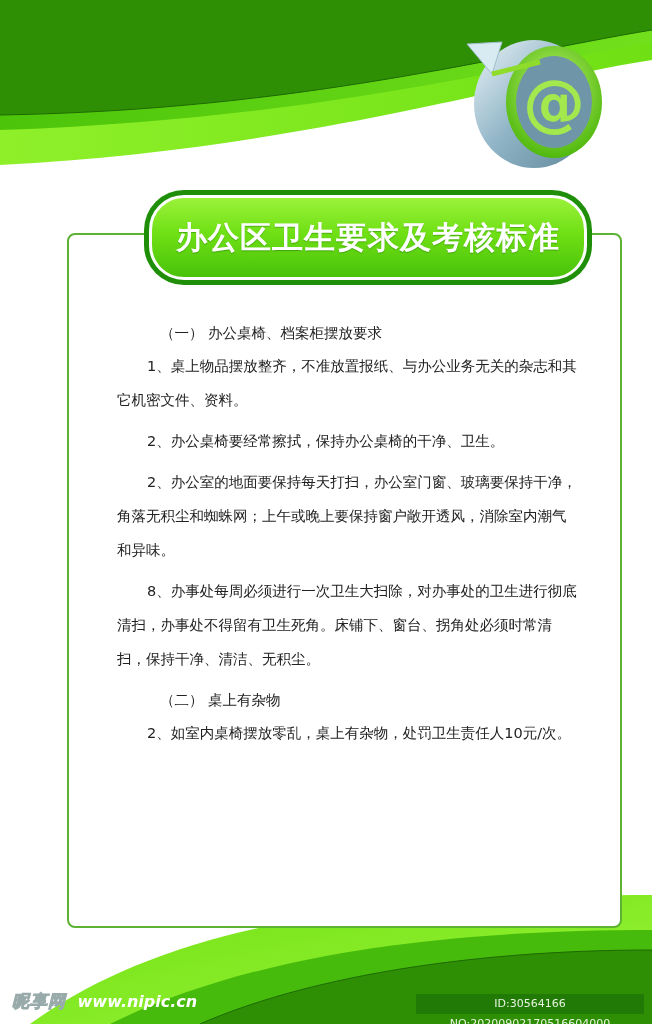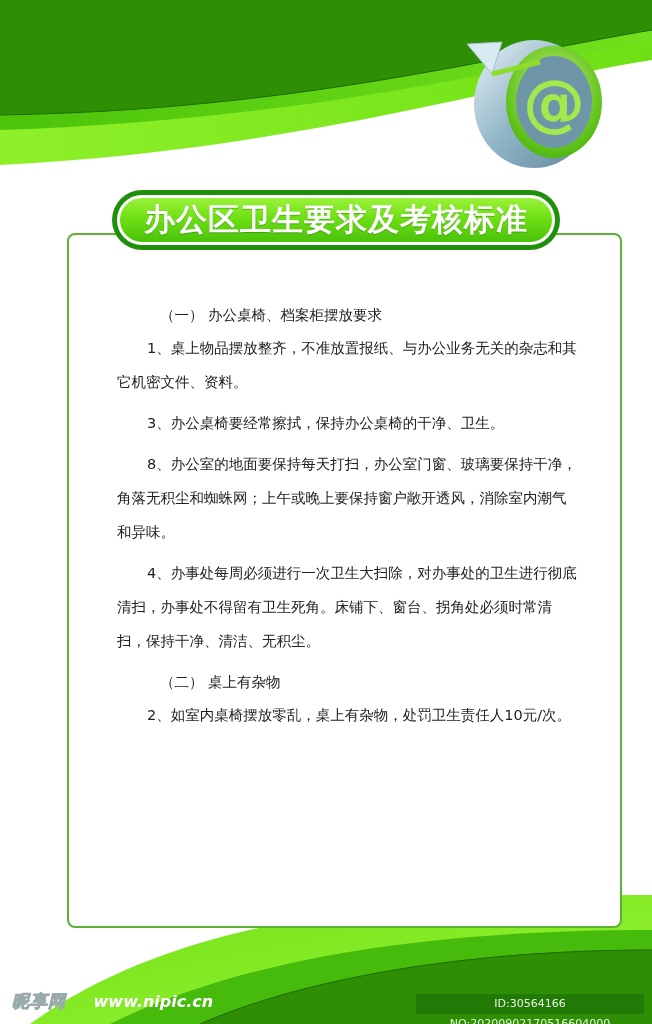--- a/index.html
+++ b/index.html
@@ -1,29 +1,29 @@
 <!DOCTYPE html>
 <html><head>
 <meta charset="utf-8">
 <style>
   html,body{margin:0;padding:0;}
   body{width:652px;height:1024px;position:relative;overflow:hidden;background:#ffffff;font-family:"DejaVu Sans","Liberation Sans",sans-serif;}
   .bg-svg{position:absolute;left:0;top:0;width:652px;height:1024px;}
   .frame{position:absolute;left:67px;top:233px;width:555px;height:695px;border:2px solid #5db133;border-radius:8px;box-sizing:border-box;background:#fff;}
-  .title-pill{position:absolute;left:112px;top:190px;width:448px;height:60px;border-radius:40px;background:#1f8f0a;box-sizing:border-box;padding:5px;}
+  .title-pill{position:absolute;left:144px;top:190px;width:448px;height:95px;border-radius:40px;background:#1f8f0a;box-sizing:border-box;padding:5px;}
   .title-inner{width:100%;height:100%;border-radius:35px;border:3px solid #fff;box-sizing:border-box;
     background:linear-gradient(180deg,#9bf23a 0%,#6fe014 45%,#49c20a 100%);
     display:flex;align-items:center;justify-content:center;}
   .title-text{color:#fff;font-size:31px;font-weight:bold;letter-spacing:1px;font-family:"DejaVu Sans",sans-serif;text-shadow:0 1px 1px rgba(0,80,0,.35);}
-  .content{position:absolute;left:117px;top:305px;width:460px;font-size:14.5px;color:#222;line-height:20px;}
+  .content{position:absolute;left:117px;top:323px;width:460px;font-size:14.5px;color:#222;line-height:20px;}
   .p{margin:0 0 14px 0;text-indent:30px;line-height:34px;margin-top:-7px;}
   .heading{margin:0 0 13px 0;text-indent:43px;line-height:20px;}
   .id-box{position:absolute;left:416px;top:994px;width:228px;height:20px;background:#217a05;color:#e8f5e0;font-size:11px;line-height:20px;text-align:center;font-family:"DejaVu Sans",sans-serif;}
   .wm{position:absolute;left:12px;top:990px;color:#fff;font-size:16px;font-weight:bold;font-style:italic;font-family:"DejaVu Sans",sans-serif;}
-  .wm .cn{font-size:17px;letter-spacing:1px;margin-right:22px;-webkit-text-stroke:1px #9aa;color:#fff;}
+  .wm .cn{font-size:17px;letter-spacing:1px;margin-right:6px;-webkit-text-stroke:1px #9aa;color:#fff;}
   .at-icon{position:absolute;left:462px;top:22px;width:148px;height:150px;}
 </style>
 </head>
 <body>
 
 <svg class="bg-svg" viewBox="0 0 652 1024" xmlns="http://www.w3.org/2000/svg">
   <defs>
     <linearGradient id="lg1" x1="0" y1="0" x2="1" y2="0">
       <stop offset="0" stop-color="#8ff02a"></stop>
       <stop offset="1" stop-color="#6fe014"></stop>
@@ -75,23 +75,23 @@
 
 <div class="title-pill">
   <div class="title-inner">
     <span class="title-text">办公区卫生要求及考核标准</span>
   </div>
 </div>
 
 <div class="content">
   <div class="heading">（一） 办公桌椅、档案柜摆放要求</div>
   <p class="p">1、桌上物品摆放整齐，不准放置报纸、与办公业务无关的杂志和其它机密文件、资料。</p>
-  <p class="p">3、办公桌椅要经常擦拭，保持办公桌椅的干净、卫生。</p>
-  <p class="p">8、办公室的地面要保持每天打扫，办公室门窗、玻璃要保持干净，角落无积尘和蜘蛛网；上午或晚上要保持窗户敞开透风，消除室内潮气和异味。</p>
-  <p class="p">4、办事处每周必须进行一次卫生大扫除，对办事处的卫生进行彻底清扫，办事处不得留有卫生死角。床铺下、窗台、拐角处必须时常清扫，保持干净、清洁、无积尘。</p>
+  <p class="p">2、办公桌椅要经常擦拭，保持办公桌椅的干净、卫生。</p>
+  <p class="p">2、办公室的地面要保持每天打扫，办公室门窗、玻璃要保持干净，角落无积尘和蜘蛛网；上午或晚上要保持窗户敞开透风，消除室内潮气和异味。</p>
+  <p class="p">8、办事处每周必须进行一次卫生大扫除，对办事处的卫生进行彻底清扫，办事处不得留有卫生死角。床铺下、窗台、拐角处必须时常清扫，保持干净、清洁、无积尘。</p>
   <div class="heading">（二） 桌上有杂物</div>
   <p class="p">2、如室内桌椅摆放零乱，桌上有杂物，处罚卫生责任人10元/次。</p>
 </div>
 
 <div class="wm">
   <span class="cn">昵享网</span>
   <span>www.nipic.cn</span>
 </div>
 <div class="id-box">ID:30564166 NO:20200902170516604000</div>
 

